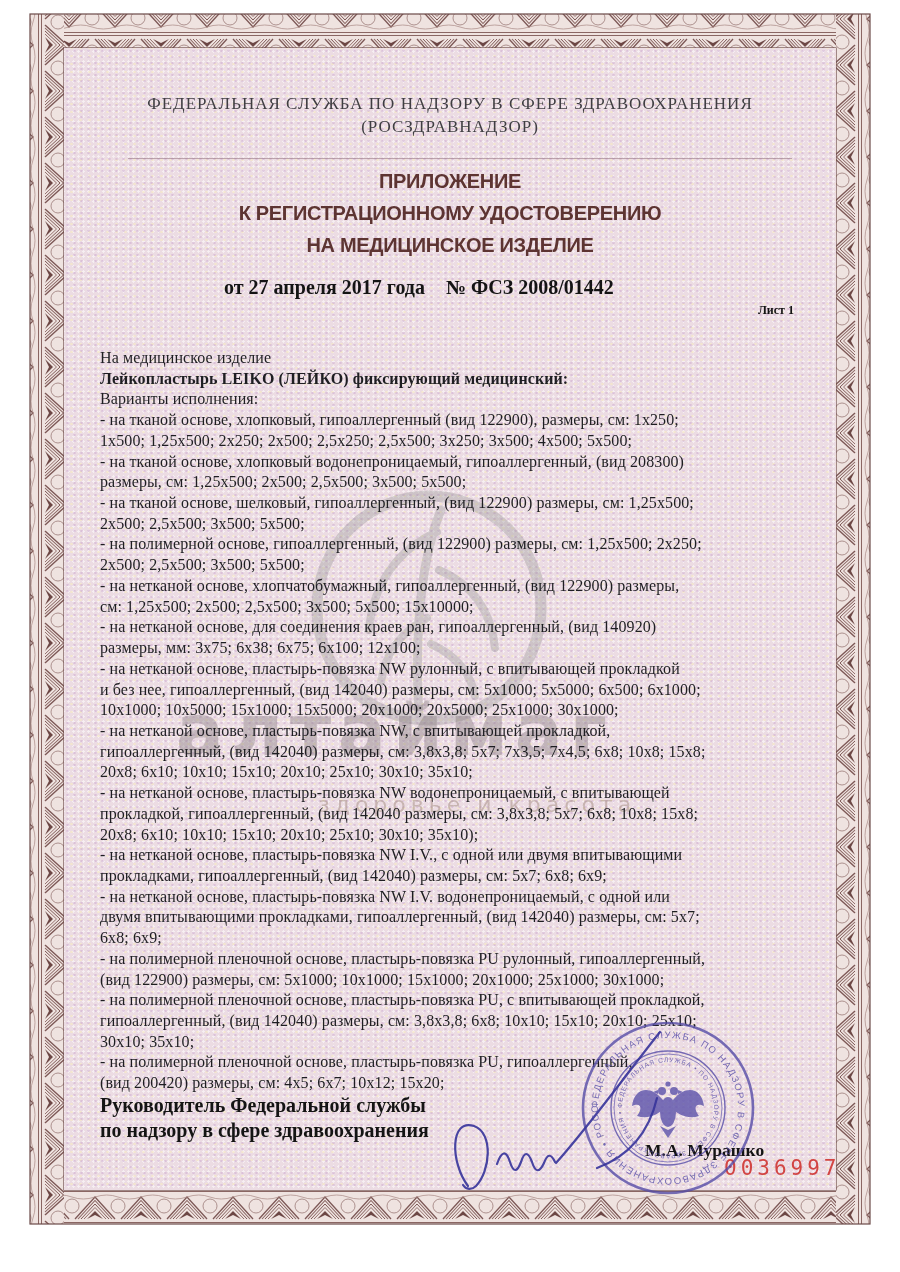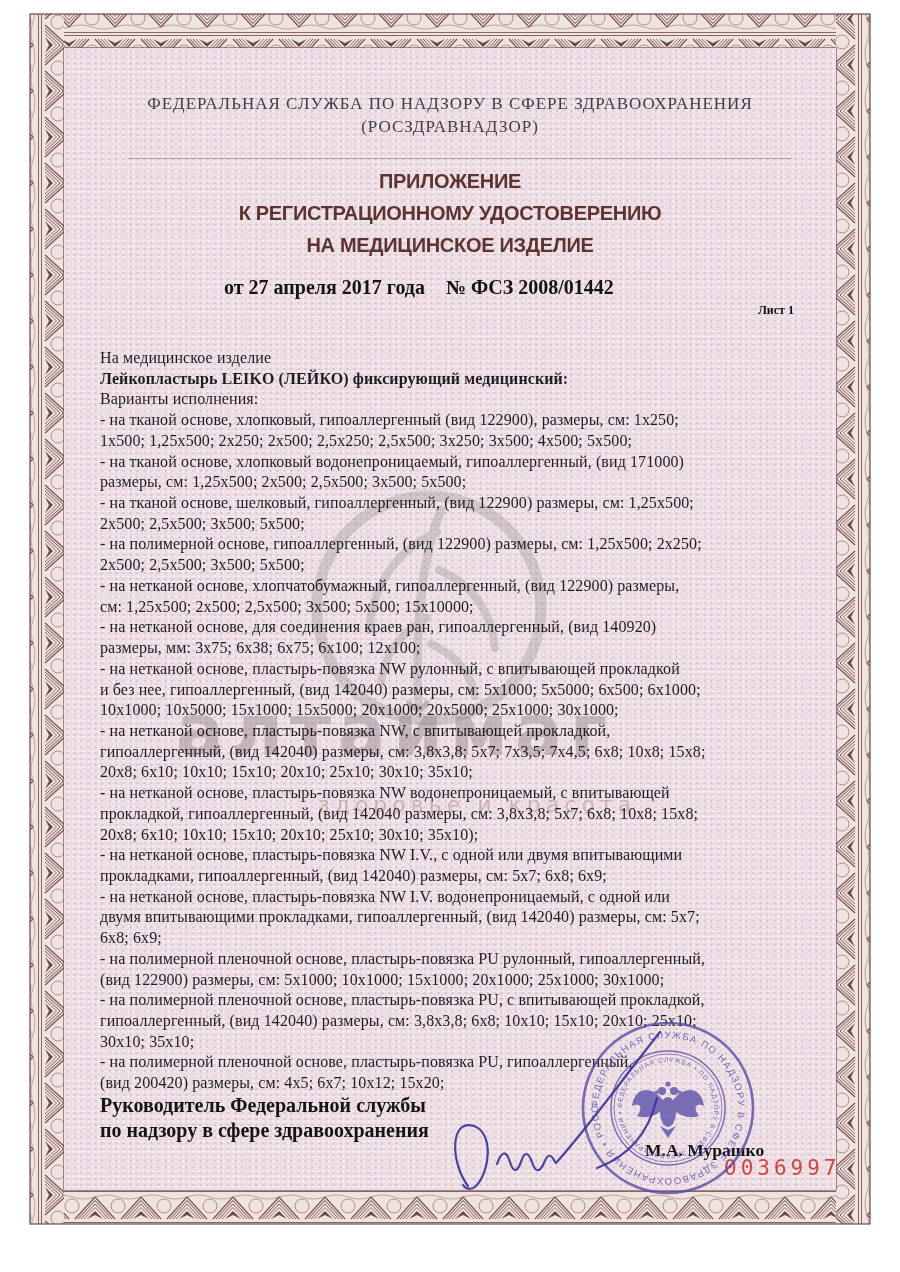--- a/index.html
+++ b/index.html
@@ -111,21 +111,21 @@
     </div>
     <div class="sheet">Лист  1</div>
 
     <div class="body-text">
 
     <div class="ln">На медицинское изделие</div>
         <div class="ln bold">Лейкопластырь LEIKO (ЛЕЙКО) фиксирующий медицинский:</div>
         <div class="ln">Варианты исполнения:</div>
         <div class="ln">- на тканой основе, хлопковый, гипоаллергенный (вид 122900), размеры, см: 1х250;</div>
         <div class="ln">1х500; 1,25х500; 2х250; 2х500; 2,5х250; 2,5х500; 3х250; 3х500; 4х500; 5х500;</div>
-        <div class="ln">- на тканой основе, хлопковый водонепроницаемый, гипоаллергенный, (вид 171000)</div>
+        <div class="ln">- на тканой основе, хлопковый водонепроницаемый, гипоаллергенный, (вид 208300)</div>
         <div class="ln">размеры, см: 1,25х500; 2х500; 2,5х500; 3х500; 5х500;</div>
         <div class="ln">- на тканой основе, шелковый, гипоаллергенный, (вид 122900) размеры, см: 1,25х500;</div>
         <div class="ln">2х500; 2,5х500; 3х500; 5х500;</div>
         <div class="ln">- на полимерной основе, гипоаллергенный, (вид 122900) размеры, см: 1,25х500; 2х250;</div>
         <div class="ln">2х500; 2,5х500; 3х500; 5х500;</div>
         <div class="ln">- на нетканой основе, хлопчатобумажный, гипоаллергенный, (вид 122900) размеры,</div>
         <div class="ln">см: 1,25х500; 2х500; 2,5х500; 3х500; 5х500; 15х10000;</div>
         <div class="ln">- на нетканой основе, для соединения краев ран, гипоаллергенный, (вид 140920)</div>
         <div class="ln">размеры, мм: 3х75; 6х38; 6х75; 6х100; 12х100;</div>
         <div class="ln">- на нетканой основе, пластырь-повязка NW рулонный, с впитывающей прокладкой</div>

